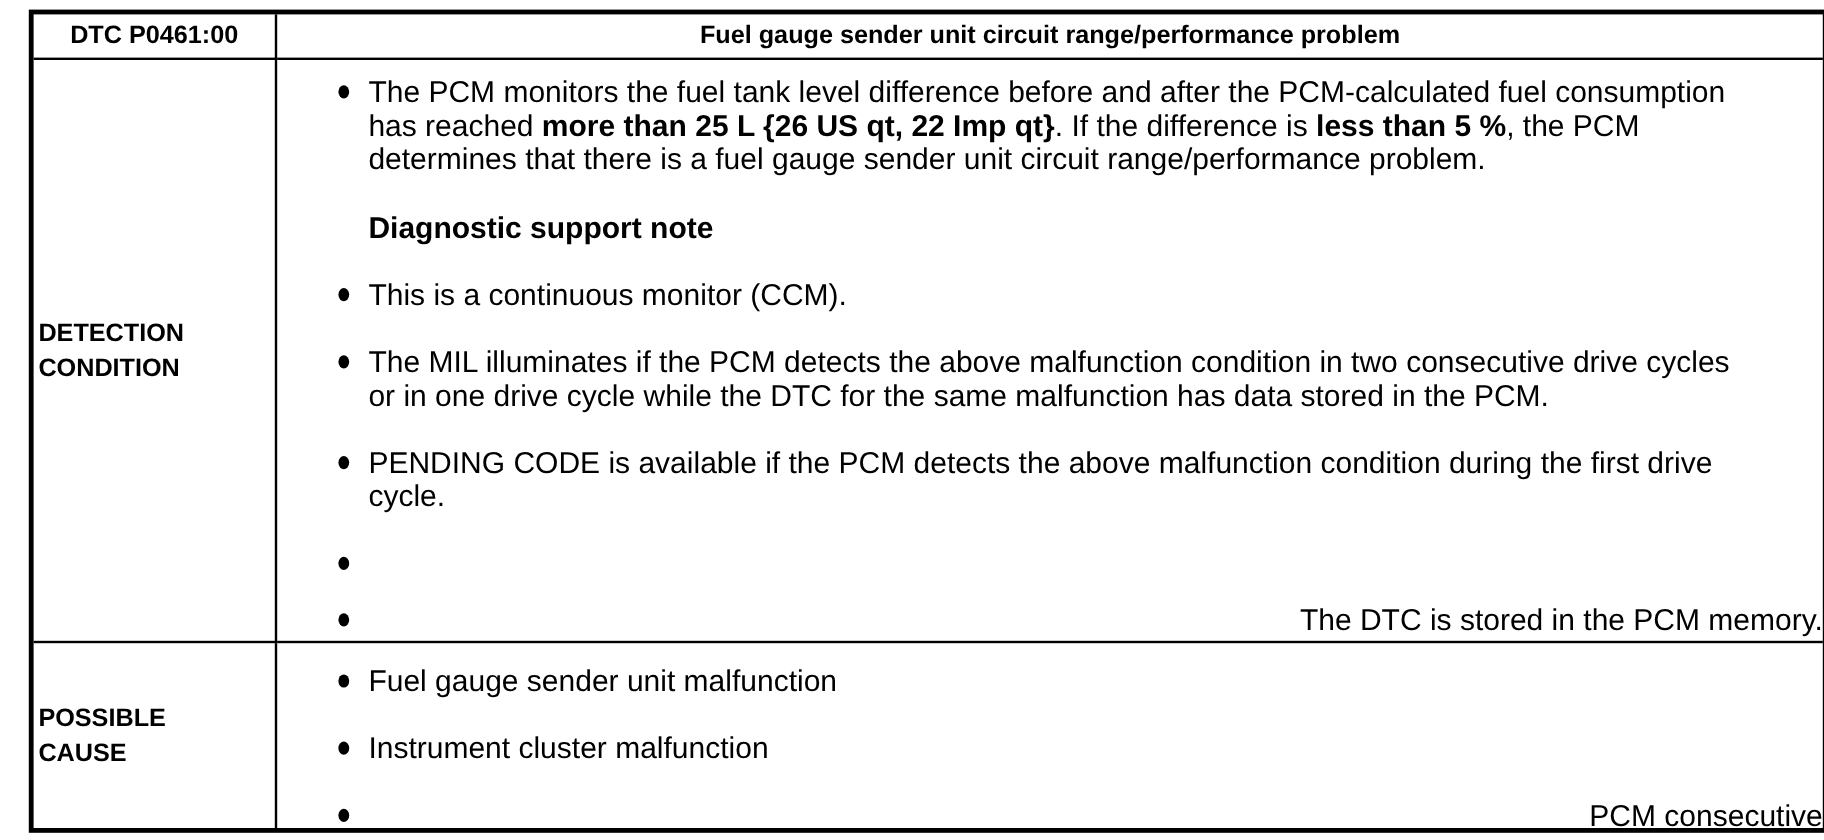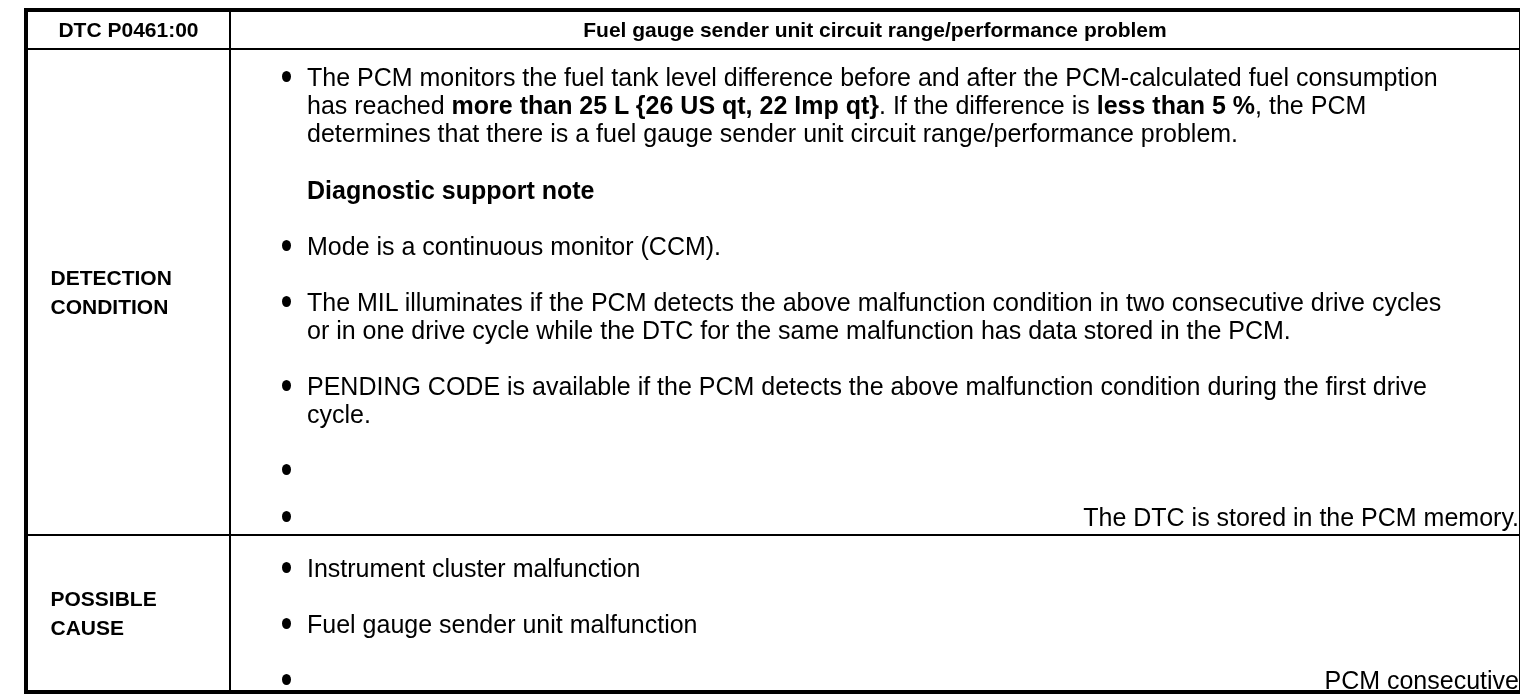--- a/index.html
+++ b/index.html
@@ -17,21 +17,21 @@
     top: 8px;
     width: 1499px;
     height: 686px;
     border: 4px solid #000000;
     display: grid;
     grid-template-columns: 203px 1288px;
     grid-template-rows: 38px 486px 154px;
     background: #ffffff;
   }
   .cell { overflow: hidden; }
-  .col1 { border-right: 2px solid #000000; justify-content: center; }
+  .col1 { border-right: 2px solid #000000; }
   .rowline { border-bottom: 2px solid #000000; }
 
   
   .hdr {
     display: flex;
     align-items: center;
     justify-content: center;
     font-weight: bold;
     font-size: 21px;
     line-height: 24px;
@@ -91,21 +91,21 @@
   <div class="cell rowline content" id="detection-items">
       <div class="item bullet">
         <span class="dot"></span>
         <div class="txt"><span>The PCM monitors the fuel tank level difference before and after the PCM-calculated fuel consumption has reached </span><span class="b">more than 25 L {26 US qt, 22 Imp qt}</span><span>. If the difference is </span><span class="b">less than 5 %</span><span>, the PCM determines that there is a fuel gauge sender unit circuit range/performance problem.</span></div>
       </div>
       <div class="item subheading">
         <div class="txt"><span class="b">Diagnostic support note</span></div>
       </div>
       <div class="item bullet">
         <span class="dot"></span>
-        <div class="txt"><span>Mode is a continuous monitor (CCM).</span></div>
+        <div class="txt"><span>This is a continuous monitor (CCM).</span></div>
       </div>
       <div class="item bullet">
         <span class="dot"></span>
         <div class="txt"><span>The MIL illuminates if the PCM detects the above malfunction condition in two consecutive drive cycles or in one drive cycle while the DTC for the same malfunction has data stored in the PCM.</span></div>
       </div>
       <div class="item bullet">
         <span class="dot"></span>
         <div class="txt"><span>PENDING CODE is available if the PCM detects the above malfunction condition during the first drive cycle.</span></div>
       </div>
       <div class="item bullet">
@@ -117,25 +117,25 @@
       </div>
     </div>
 
   <div class="cell col1 lbl">
     <span class="lbl-txt">POSSIBLE CAUSE</span>
   </div>
 
   <div class="cell content cause" id="cause-items">
       <div class="item bullet">
         <span class="dot"></span>
-        <div class="txt"><span>Instrument cluster malfunction</span></div>
+        <div class="txt"><span>Fuel gauge sender unit malfunction</span></div>
       </div>
       <div class="item bullet">
         <span class="dot"></span>
-        <div class="txt"><span>Fuel gauge sender unit malfunction</span></div>
+        <div class="txt"><span>Instrument cluster malfunction</span></div>
       </div>
       <div class="item bullet">
         <span class="dot"></span>
         <div class="txt"><span>PCM consecutive</span></div>
       </div>
     </div>
 
 </div>
 
 </body></html>

